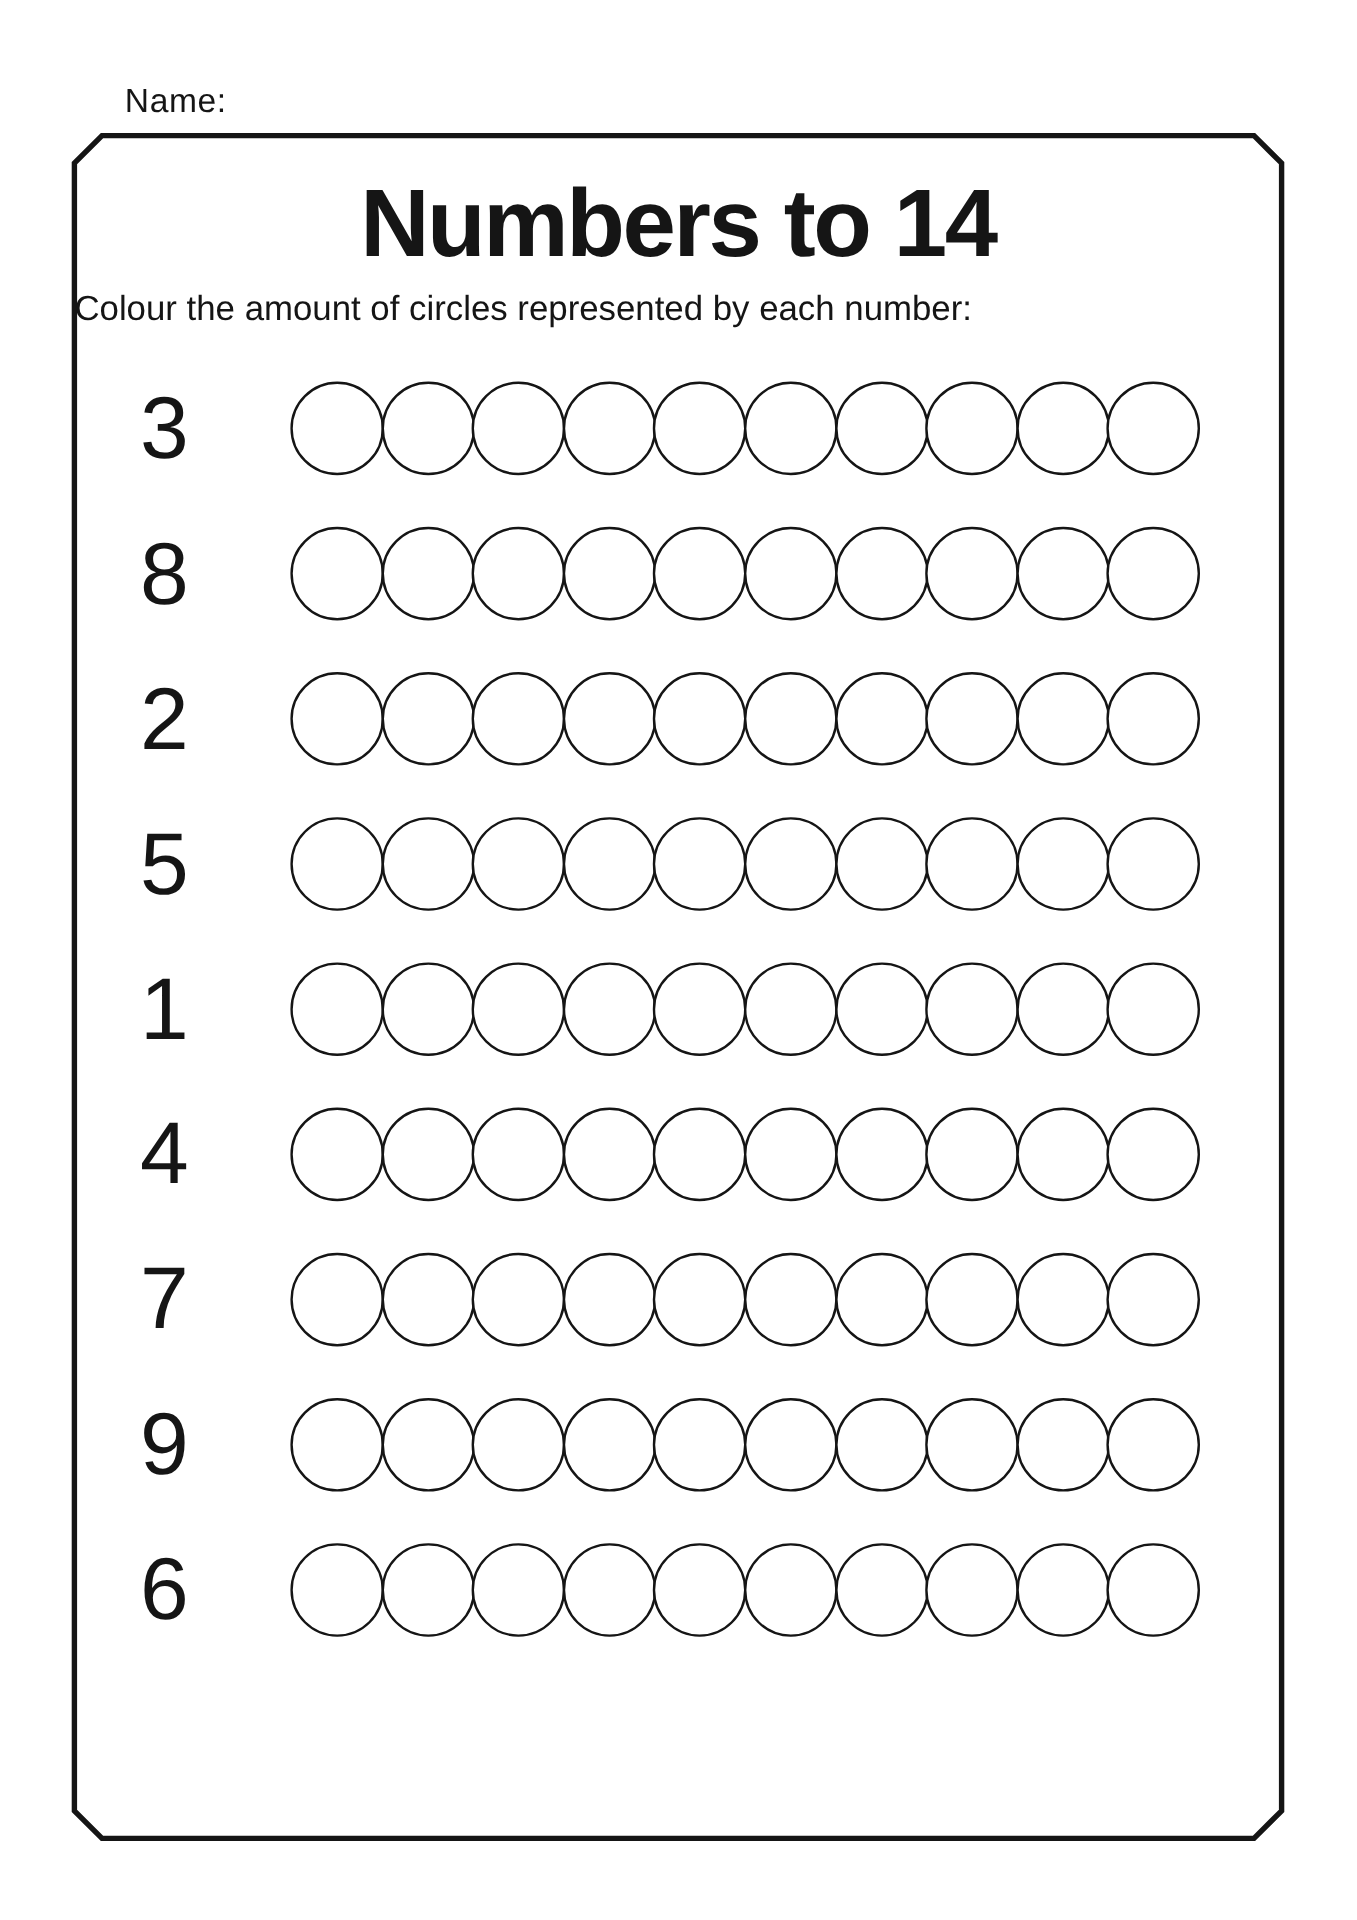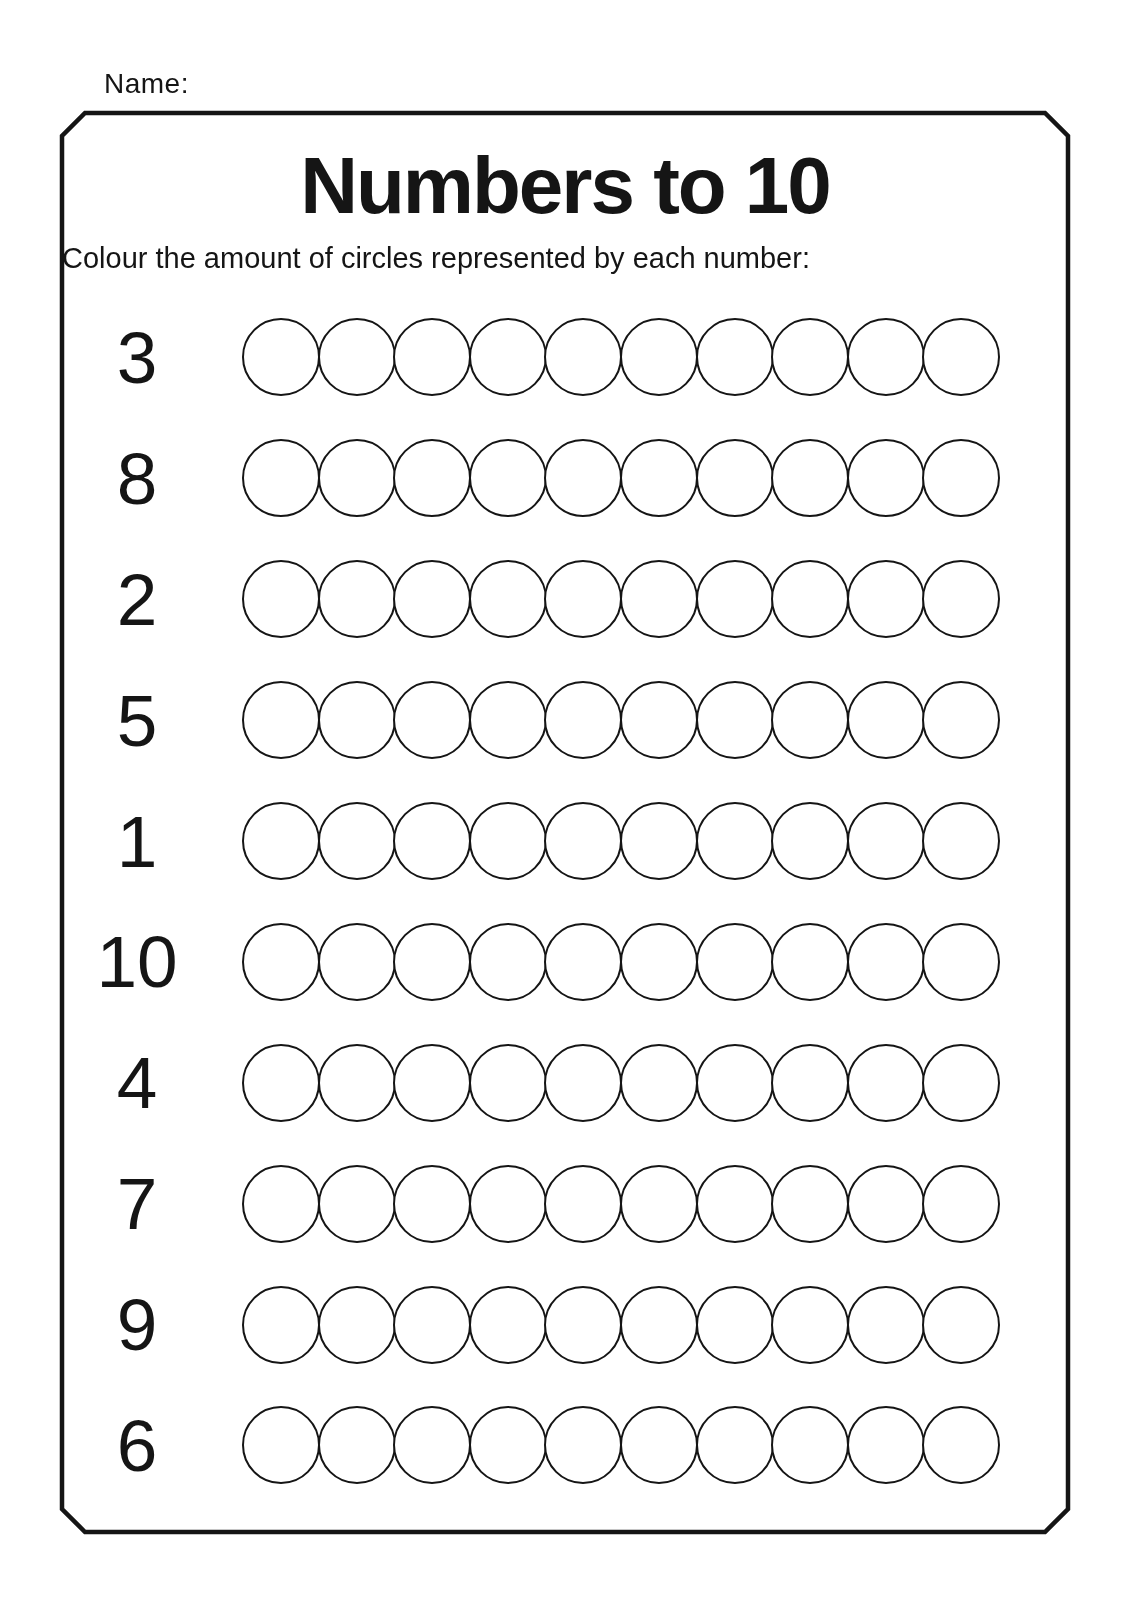--- a/index.html
+++ b/index.html
@@ -95,21 +95,21 @@
 <body style="--ink: #151515; background: rgb(255, 255, 255);">
 
 <div class="sheet">
 
   <div class="name-label">Name:</div>
 
   <svg class="frame" width="1131" height="1600" viewBox="0 0 1131 1600">
     <polygon points="85,113 1045,113 1068,136 1068,1509 1045,1532 85,1532 62,1509 62,136"></polygon>
   </svg>
 
-  <h1 class="title">Numbers to 10</h1>
+  <h1 class="title">Numbers to 14</h1>
 
   <p class="instruction">Colour the amount of circles represented by each number:</p>
 
   <div class="rows">
       <div class="row">
         <div class="num">3</div>
         <div class="circles">
           <div class="circle"></div>
           <div class="circle"></div>
           <div class="circle"></div>
@@ -176,35 +176,20 @@
           <div class="circle"></div>
           <div class="circle"></div>
           <div class="circle"></div>
           <div class="circle"></div>
           <div class="circle"></div>
           <div class="circle"></div>
           <div class="circle"></div>
         </div>
       </div>
       <div class="row">
-        <div class="num">10</div>
-        <div class="circles">
-          <div class="circle"></div>
-          <div class="circle"></div>
-          <div class="circle"></div>
-          <div class="circle"></div>
-          <div class="circle"></div>
-          <div class="circle"></div>
-          <div class="circle"></div>
-          <div class="circle"></div>
-          <div class="circle"></div>
-          <div class="circle"></div>
-        </div>
-      </div>
-      <div class="row">
         <div class="num">4</div>
         <div class="circles">
           <div class="circle"></div>
           <div class="circle"></div>
           <div class="circle"></div>
           <div class="circle"></div>
           <div class="circle"></div>
           <div class="circle"></div>
           <div class="circle"></div>
           <div class="circle"></div>

